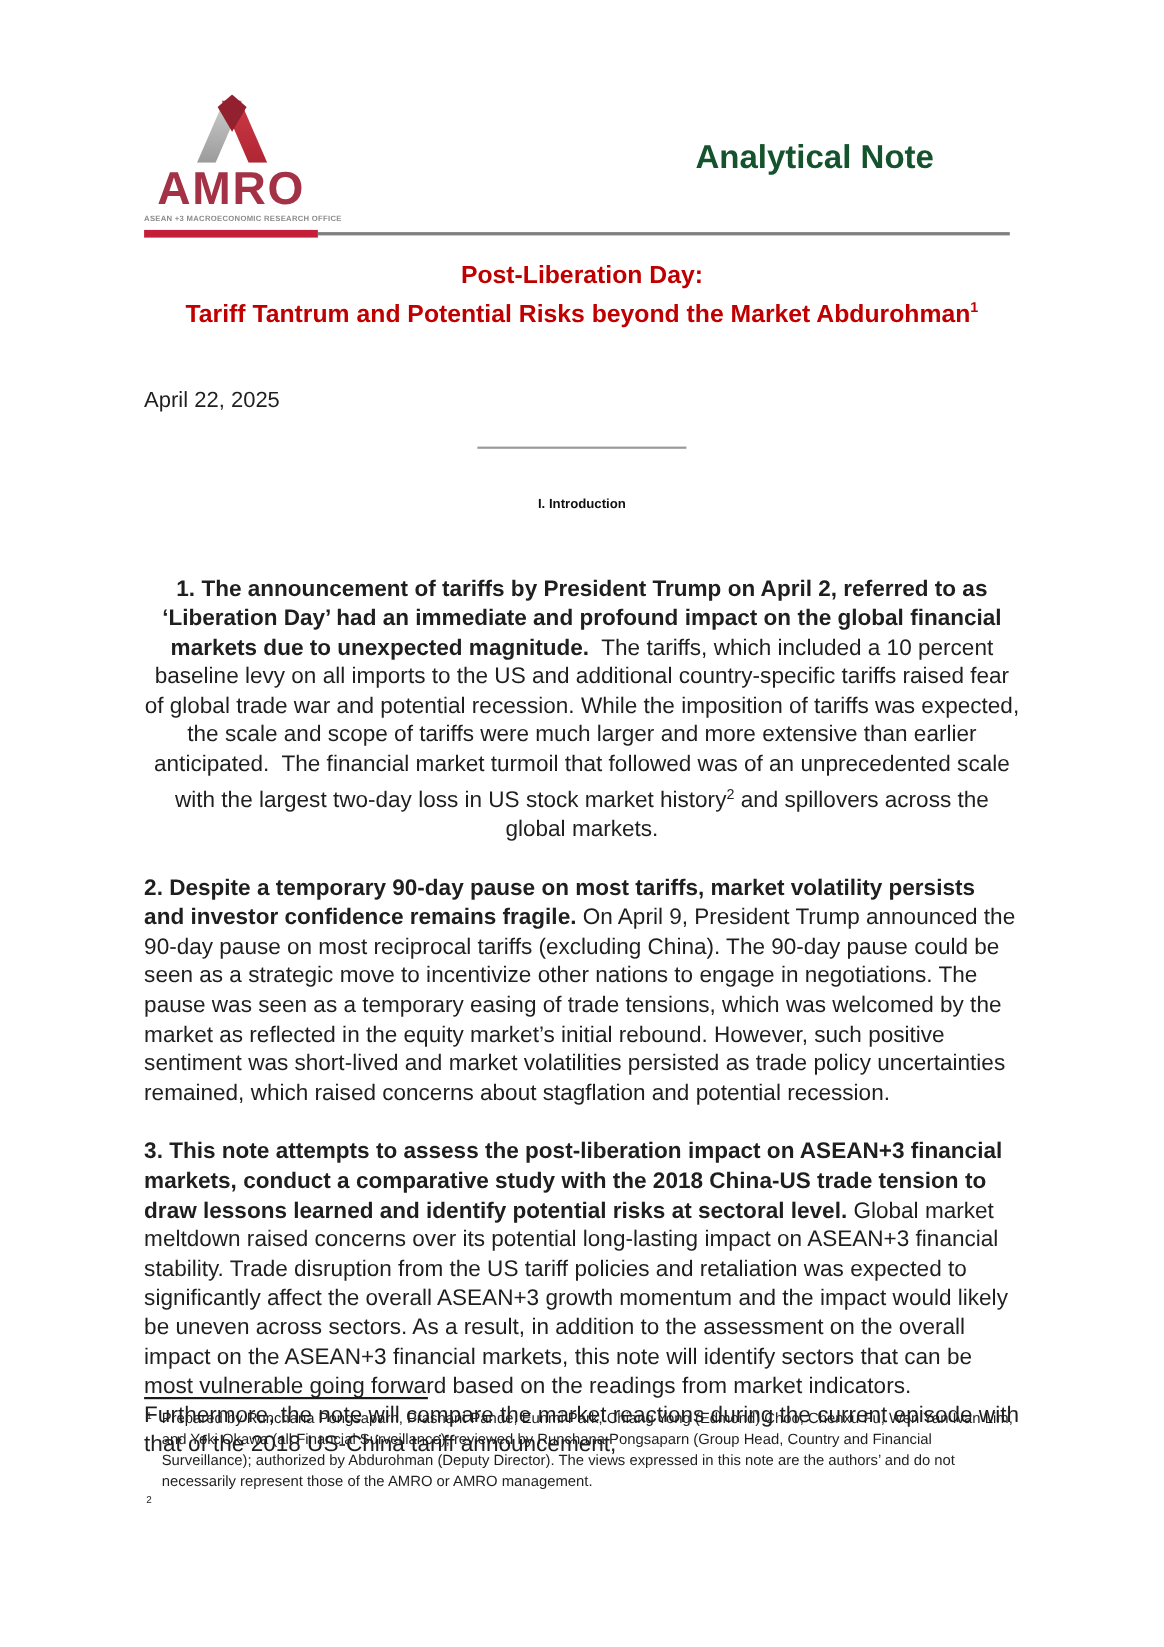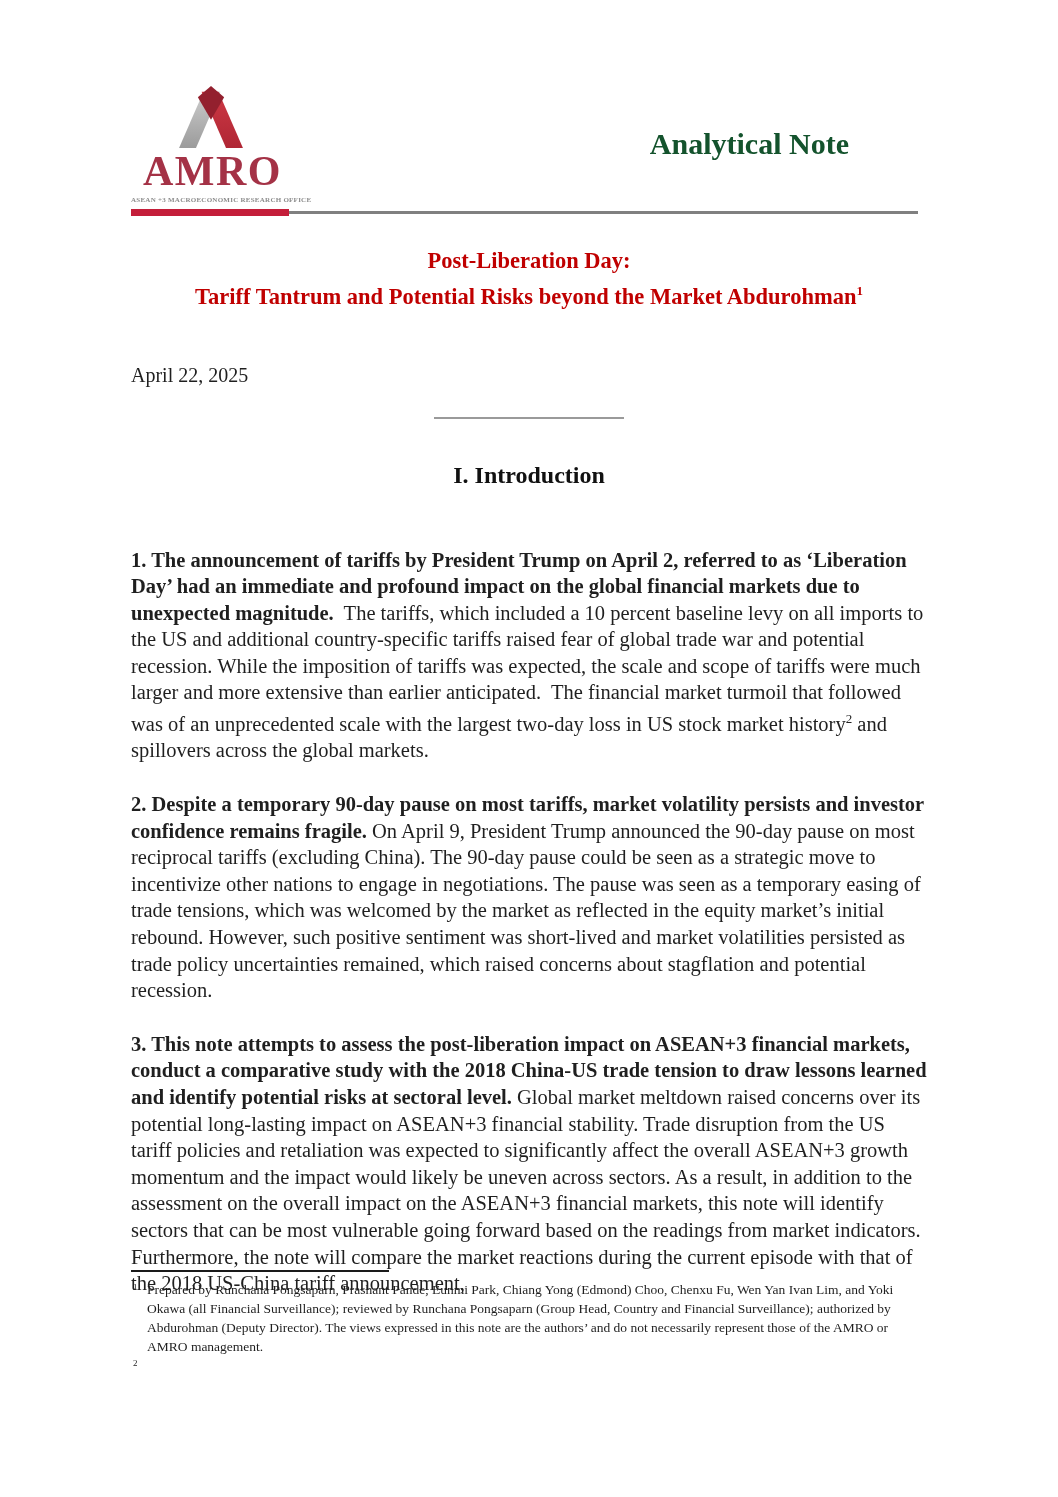--- a/index.html
+++ b/index.html
@@ -1,21 +1,21 @@
 <!DOCTYPE html>
 <html><head>
 <meta charset="utf-8">
 <style>
   * { margin:0; padding:0; box-sizing:border-box; }
   html,body { background:#ffffff; }
   .page {
     position:relative;
     width:986px; height:1497px;
     background:#ffffff;
-    font-family:Liberation Serif, serif;
+    font-family:Liberation Sans, sans-serif;
     color:#1f1f1f;
     overflow:hidden;
   }
 
   
   .logo { position:absolute; left:131px; top:86px; }
   .logo-mark { display:block; margin-left:44px; width:72px; height:62px; }
   .logo-wordmark {
     margin-top:2px; margin-left:12px;
     font-size:42px; font-weight:bold; line-height:1.0;
@@ -33,40 +33,40 @@
   .header-rule {
     position:absolute; top:209px; left:131px; width:787px;
     display:flex; align-items:center;
   }
   .header-rule .seg-red  { width:158px; height:7px; background:#c41e3a; }
   .header-rule .seg-gray { flex:1; height:3px; background:#808080; }
 
   
   main { position:absolute; top:212px; left:131px; width:796px; }
   .title {
-    margin-top:34px; text-align:center;
+    margin-top:23px; text-align:center;
     font-size:22.5px; line-height:30px; font-weight:bold;
     color:#c00000;
   }
   .title sup { font-size:13px; }
   .doc-date { margin-top:52px; text-align:left; font-size:20px; color:#1f1f1f; }
   .mid-divider {
     margin:30px auto 0 auto; width:190px; height:0;
     border:none; border-top:2px solid #9a9a9a;
   }
   .section-heading {
     margin-top:43px; text-align:center;
-    font-size:24px; font-weight:bold; color:#111111;
+    font-size:12px; font-weight:bold; color:#111111;
   }
   .body-para {
     margin-top:27px;
     font-size:20.5px; line-height:26.6px;
     text-align:left; white-space:pre-wrap;
   }
-  .body-para.first { margin-top:58px; }
+  .body-para.first { margin-top:58px;text-align:center; }
   .body-para .lead { font-weight:bold; }
   .body-para sup { font-size:13px; }
 
   
   footer { position:absolute; left:131px; top:1270px; width:796px; }
   .fn-rule { width:258px; height:0; border-top:2px solid #1a1a1a; }
   .footnotes { margin-top:8px; font-size:13.5px; line-height:19px; color:#1f1f1f; }
   .footnote { position:relative; padding-left:16px; }
   .footnote .fn-marker {
     position:absolute; left:2px; top:-2px;

